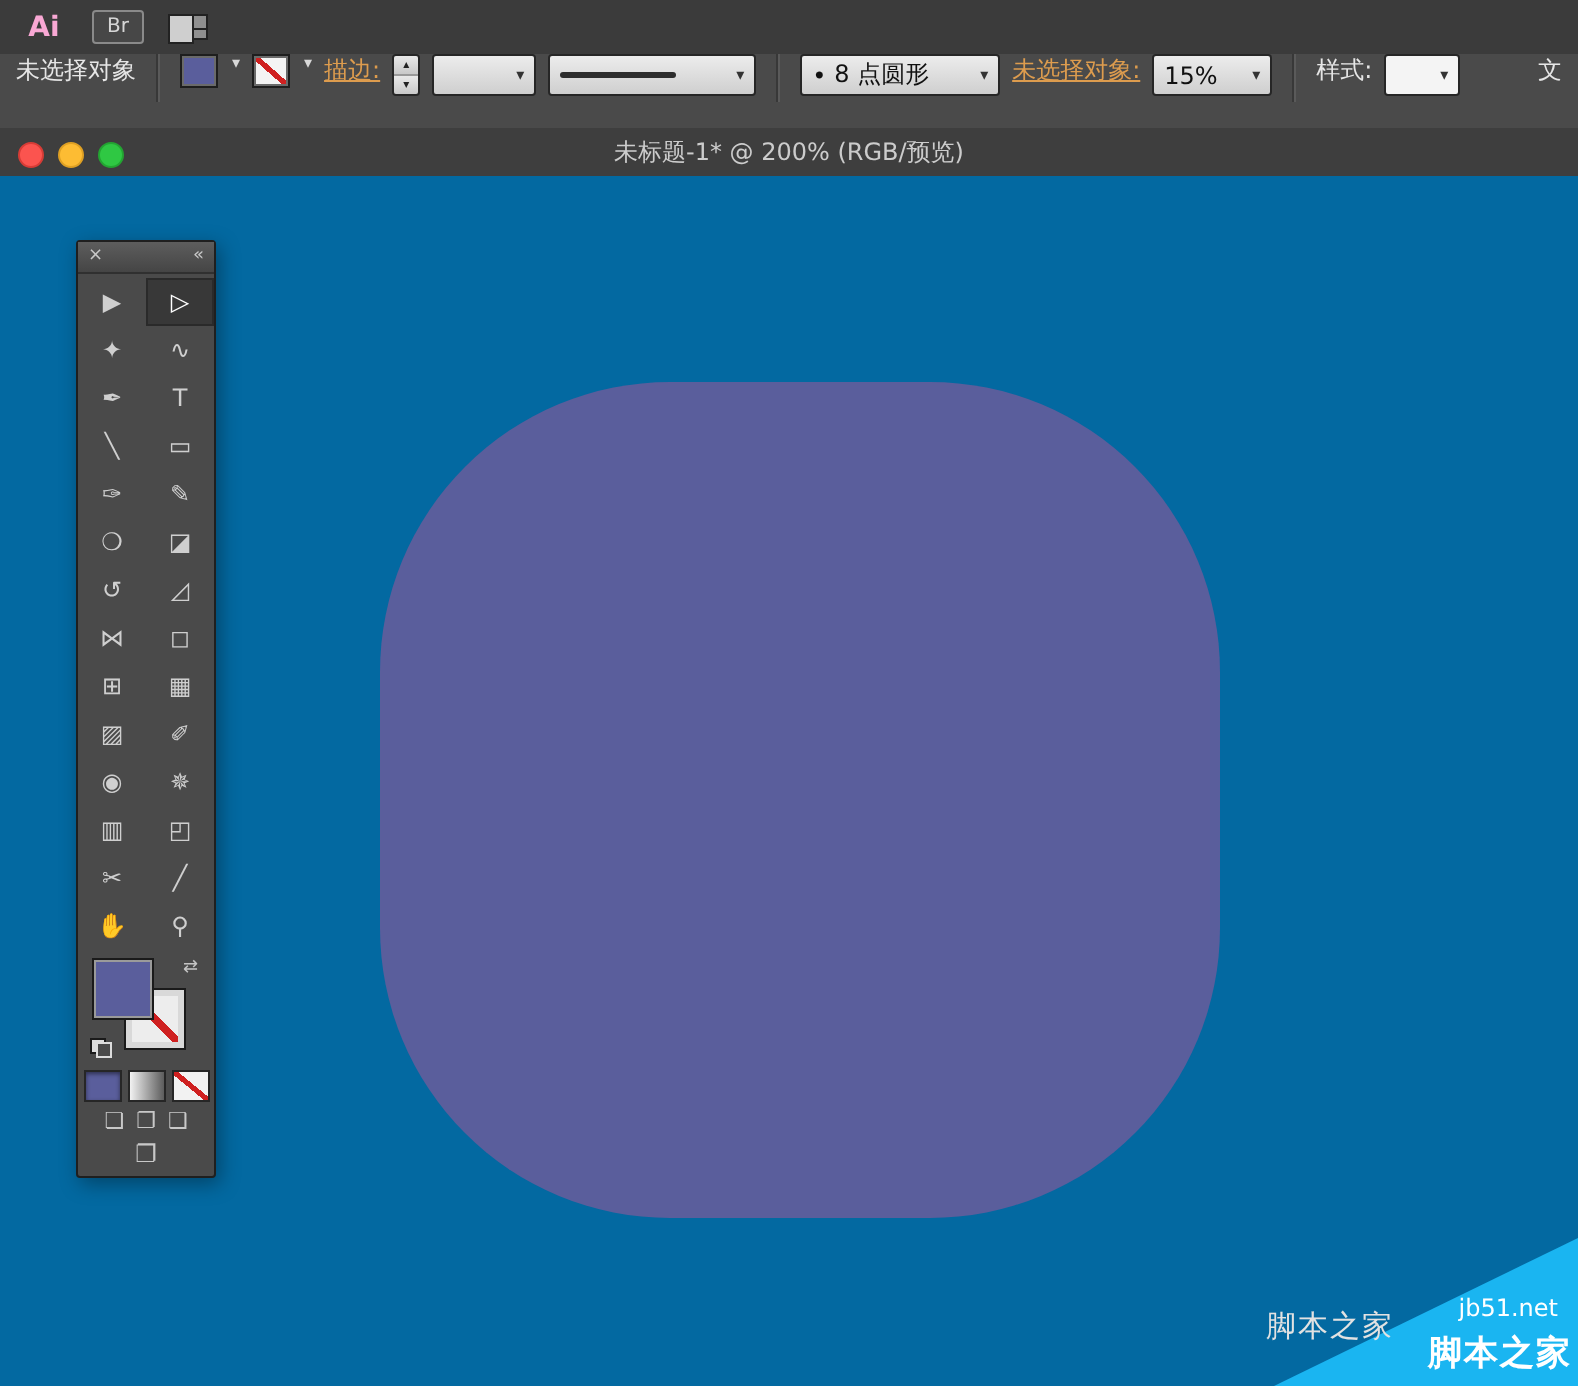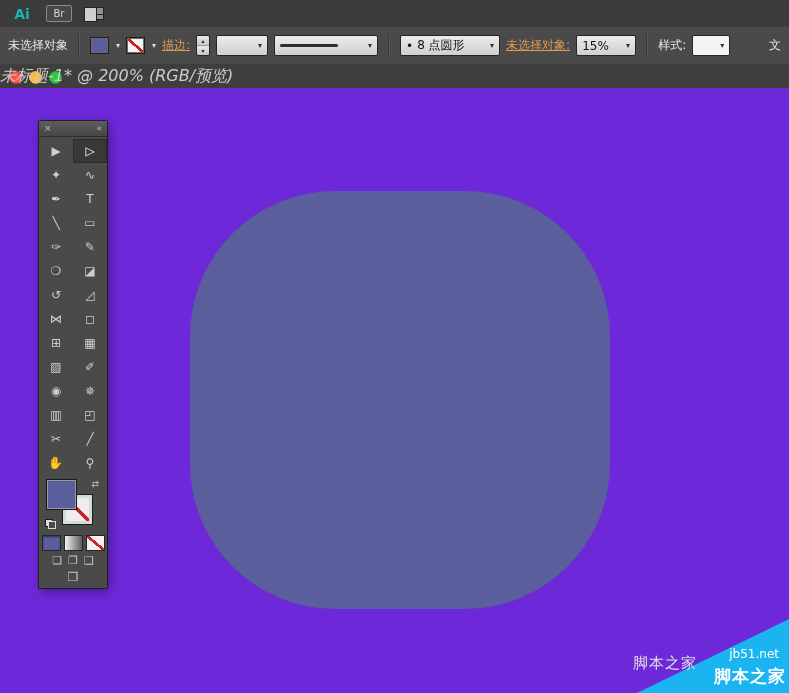--- a/index.html
+++ b/index.html
@@ -10,37 +10,37 @@
     -webkit-font-smoothing:antialiased;
   }
   
   .app-bar{
     position:absolute;top:0;left:0;right:0;height:27px;
     background:#3b3b3b;border-bottom:1px solid #2b2b2b;
     display:flex;align-items:center;gap:12px;padding-left:10px;
   }
   .ai-logo{
     width:24px;height:20px;display:flex;align-items:center;justify-content:center;
-    color:#14b8a6;font-weight:bold;font-size:14px;
+    color:#f9a8d4;font-weight:bold;font-size:14px;
   }
   .br-btn{
     min-width:20px;height:15px;border:1px solid #8a8a8a;border-radius:2px;
     color:#d6d6d6;font-size:10px;display:flex;align-items:center;justify-content:center;
     padding:0 2px;background:#474747;
   }
   .ws-icon{width:20px;height:13px;position:relative;}
   .ws-icon .a{position:absolute;left:0;top:0;width:11px;height:13px;background:#cfcfcf;border:1px solid #222;}
   .ws-icon .b{position:absolute;right:0;top:0;width:6px;height:6px;background:#8f8f8f;border:1px solid #222;}
   .ws-icon .c{position:absolute;right:0;bottom:0;width:6px;height:4px;background:#8f8f8f;border:1px solid #222;}
 
   
   .control-bar{
     position:absolute;top:27px;left:0;right:0;height:37px;
     background:#4a4a4a;border-bottom:1px solid #272727;
-    display:flex;align-items:center;gap:6px;padding:0 8px;
+    display:flex;gap:6px;padding:0 8px;
     color:#e6e6e6;font-size:12px;white-space:nowrap;
   }
   .sep{width:1px;height:24px;background:#383838;border-right:1px solid #5a5a5a;margin:0 4px;}
   .lbl-link{color:#dd9c4e;text-decoration:underline;cursor:pointer;}
   .cb-swatch{width:17px;height:15px;border:1px solid #1e1e1e;box-shadow:0 0 0 1px #6a6a6a inset;}
   .cb-swatch.fill{background:#5a5e9c;}
   .cb-swatch.stroke{
     background:
       linear-gradient(to top right,transparent 44%,#cf2020 44%,#cf2020 56%,transparent 56%),
       #f4f4f4;
@@ -64,25 +64,25 @@
     position:absolute;top:64px;left:0;right:0;height:24px;
     background:#3e3e3e;border-bottom:1px solid #242424;
   }
   .traffic{position:absolute;left:9px;top:7px;display:flex;gap:7px;}
   .light{width:11px;height:11px;border-radius:50%;}
   .light.red{background:#fb544f;border:1px solid #d73c36;}
   .light.yellow{background:#fdbc33;border:1px solid #dfa023;}
   .light.green{background:#2fc843;border:1px solid #23a532;}
   .doc-title{
     position:absolute;left:0;right:0;top:0;height:24px;line-height:24px;
-    text-align:left;color:#cccccc;font-size:16px;font-style:italic;
-  }
-
-  
-  .canvas{position:absolute;top:88px;left:0;right:0;bottom:0;background:#6d28d9;padding-left:44px;}
+    text-align:center;color:#cccccc;font-size:12px;
+  }
+
+  
+  .canvas{position:absolute;top:88px;left:0;right:0;bottom:0;background:#0369a1;padding-left:44px;}
   .squircle{
     position:absolute;left:190px;top:103px;width:420px;height:418px;
     background:#5a5e9c;border-radius:145px;
   }
 
   
   .tools-panel{
     position:absolute;left:38px;top:120px;width:68px;
     background:#4a4a4a;border:1px solid #1f1f1f;border-radius:2px;
     box-shadow:2px 3px 10px rgba(0,0,0,.35);

